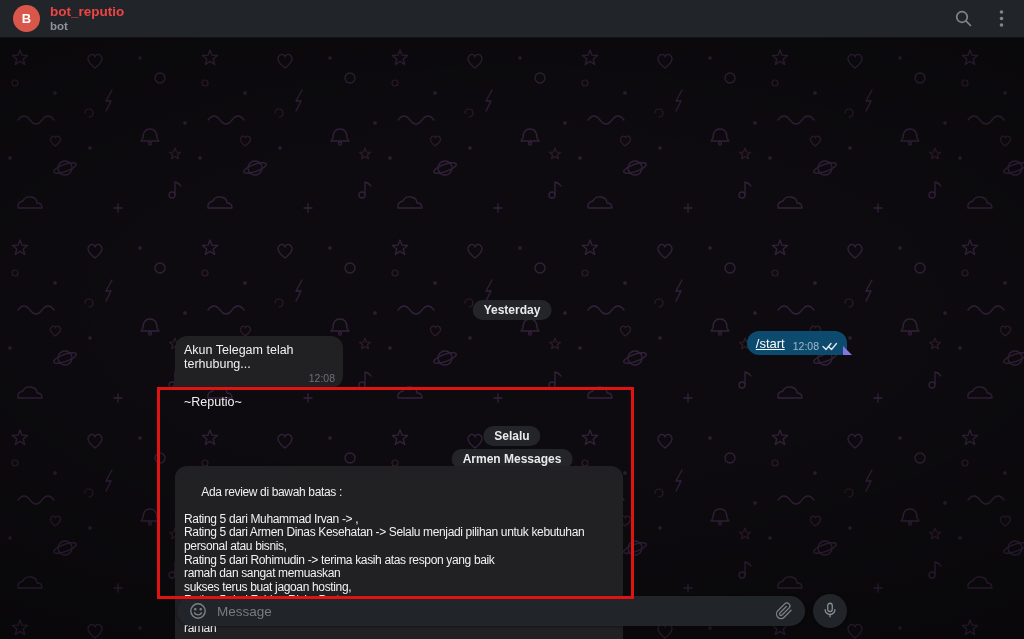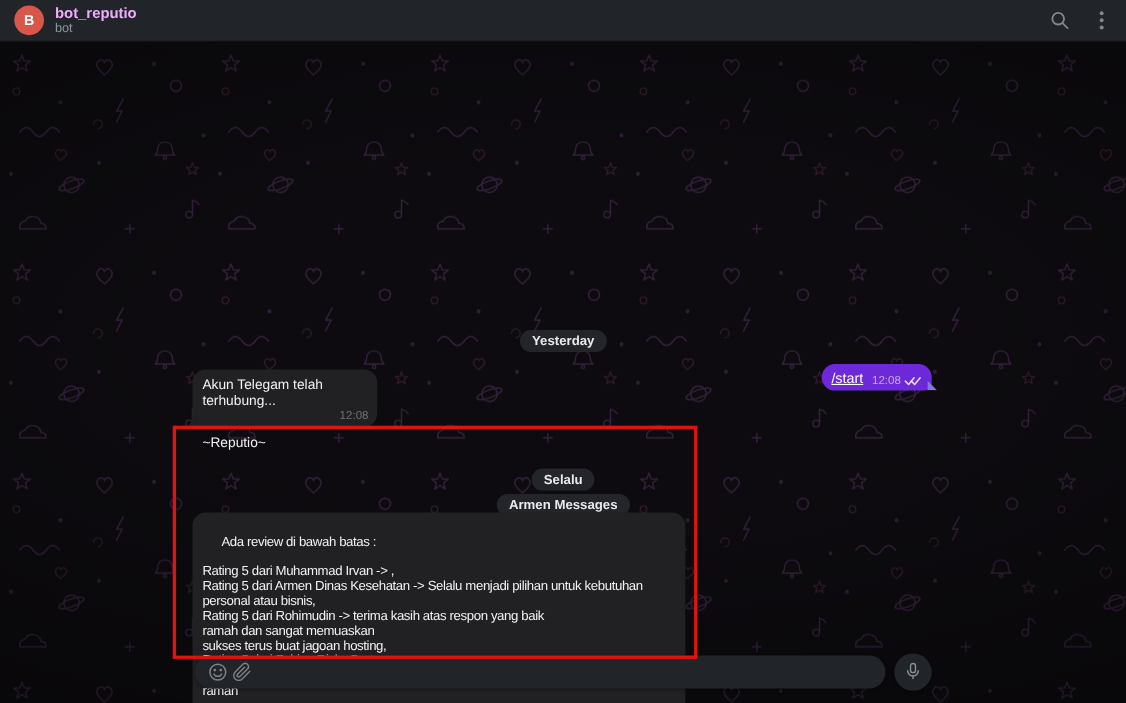--- a/index.html
+++ b/index.html
@@ -20,22 +20,22 @@
     border-bottom: 1px solid rgba(0,0,0,0.5);
   }
   .avatar {
     width: 27px; height: 27px; border-radius: 50%;
     background: #d8564a; margin-left: 13px;
     display: flex; align-items: center; justify-content: center;
     font-size: 13px; font-weight: 700; color: #fff;
     flex: 0 0 auto;
   }
   .titles { margin-left: 10px; line-height: 1.15; }
-  .chat-title { font-size: 13.5px; font-weight: 700; color: #f0abfc; }
-  .chat-subtitle { font-size: 11.5px; color: #8d949b; }
+  .chat-title { font-size: 13.5px; font-weight: 700; color: #ef4444; }
+  .chat-subtitle { font-size: 11.5px; color: #8d949b; font-weight: bold; }
   .header-actions { margin-left: auto; display: flex; align-items: center; gap: 22px; padding-right: 18px; }
   .icon-btn { background: none; border: none; cursor: pointer; display: flex; align-items: center; justify-content: center; padding: 2px; }
   .icon-btn svg { display: block; }
 
   
   .chat { position: absolute; top: 38px; left: 0; right: 0; bottom: 0; }
   .bg-pattern { position: absolute; inset: 0; width: 100%; height: 100%; }
   .vignette {
     position: absolute; inset: 0;
     background: radial-gradient(115% 85% at 50% 45%, rgba(0,0,0,0) 30%, rgba(0,0,0,0.55) 100%);
@@ -49,21 +49,21 @@
     padding: 3px 11px; border-radius: 12px;
     white-space: nowrap; z-index: 10;
   }
 
   .bubble {
     position: absolute; z-index: 10;
     font-size: 12.5px; color: #f1f1f1;
     border-radius: 12px;
   }
   .bubble-in { background: #212123; border-bottom-left-radius: 6px; }
-  .bubble-out { background: #6d28d9; border-bottom-right-radius: 6px; }
+  .bubble-out { background: #0c4a6e; border-bottom-right-radius: 6px; }
   .tail { position: absolute; bottom: 0; width: 9px; height: 9px; }
   .tail-in { left: -5px; background: #212123; clip-path: polygon(100% 0, 100% 100%, 0 100%); }
   .tail-out { right: -5px; background: #8774e1; clip-path: polygon(0 0, 100% 100%, 0 100%); }
 
   
   .msg-start {
     top: 293px; right: 177px; height: 24px;
     display: flex; align-items: center; padding: 0 9px;
   }
   .start-link { color: #ffffff; text-decoration: underline; font-size: 13px; font-weight: 500; cursor: pointer; }
@@ -246,20 +246,21 @@
         <span class="emoji icon-btn">
           <span>
             <svg width="18" height="18" viewBox="0 0 18 18" fill="none" stroke="#7c828a" stroke-width="1.4" stroke-linecap="round">
               <circle cx="9" cy="9" r="7.2"></circle>
               <circle cx="6.3" cy="7.2" r="0.6" fill="#7c828a"></circle>
               <circle cx="11.7" cy="7.2" r="0.6" fill="#7c828a"></circle>
               <path d="M5.5 10.8 a4 4 0 0 0 7 0"></path>
             </svg>
           </span>
         </span>
+        <input class="msg-input" type="text" placeholder="Message" style="">
         <span class="attach icon-btn">
           <span>
             <svg width="18" height="18" viewBox="0 0 24 24" fill="none" stroke="#7c828a" stroke-width="1.7" stroke-linecap="round" stroke-linejoin="round">
               <path d="M21.44 11.05l-9.19 9.19a6 6 0 0 1-8.49-8.49l9.19-9.19a4 4 0 0 1 5.66 5.66l-9.2 9.19a2 2 0 0 1-2.83-2.83l8.49-8.48"></path>
             </svg>
           </span>
         </span>
       </div>
       <button class="mic-btn">
         <span>

